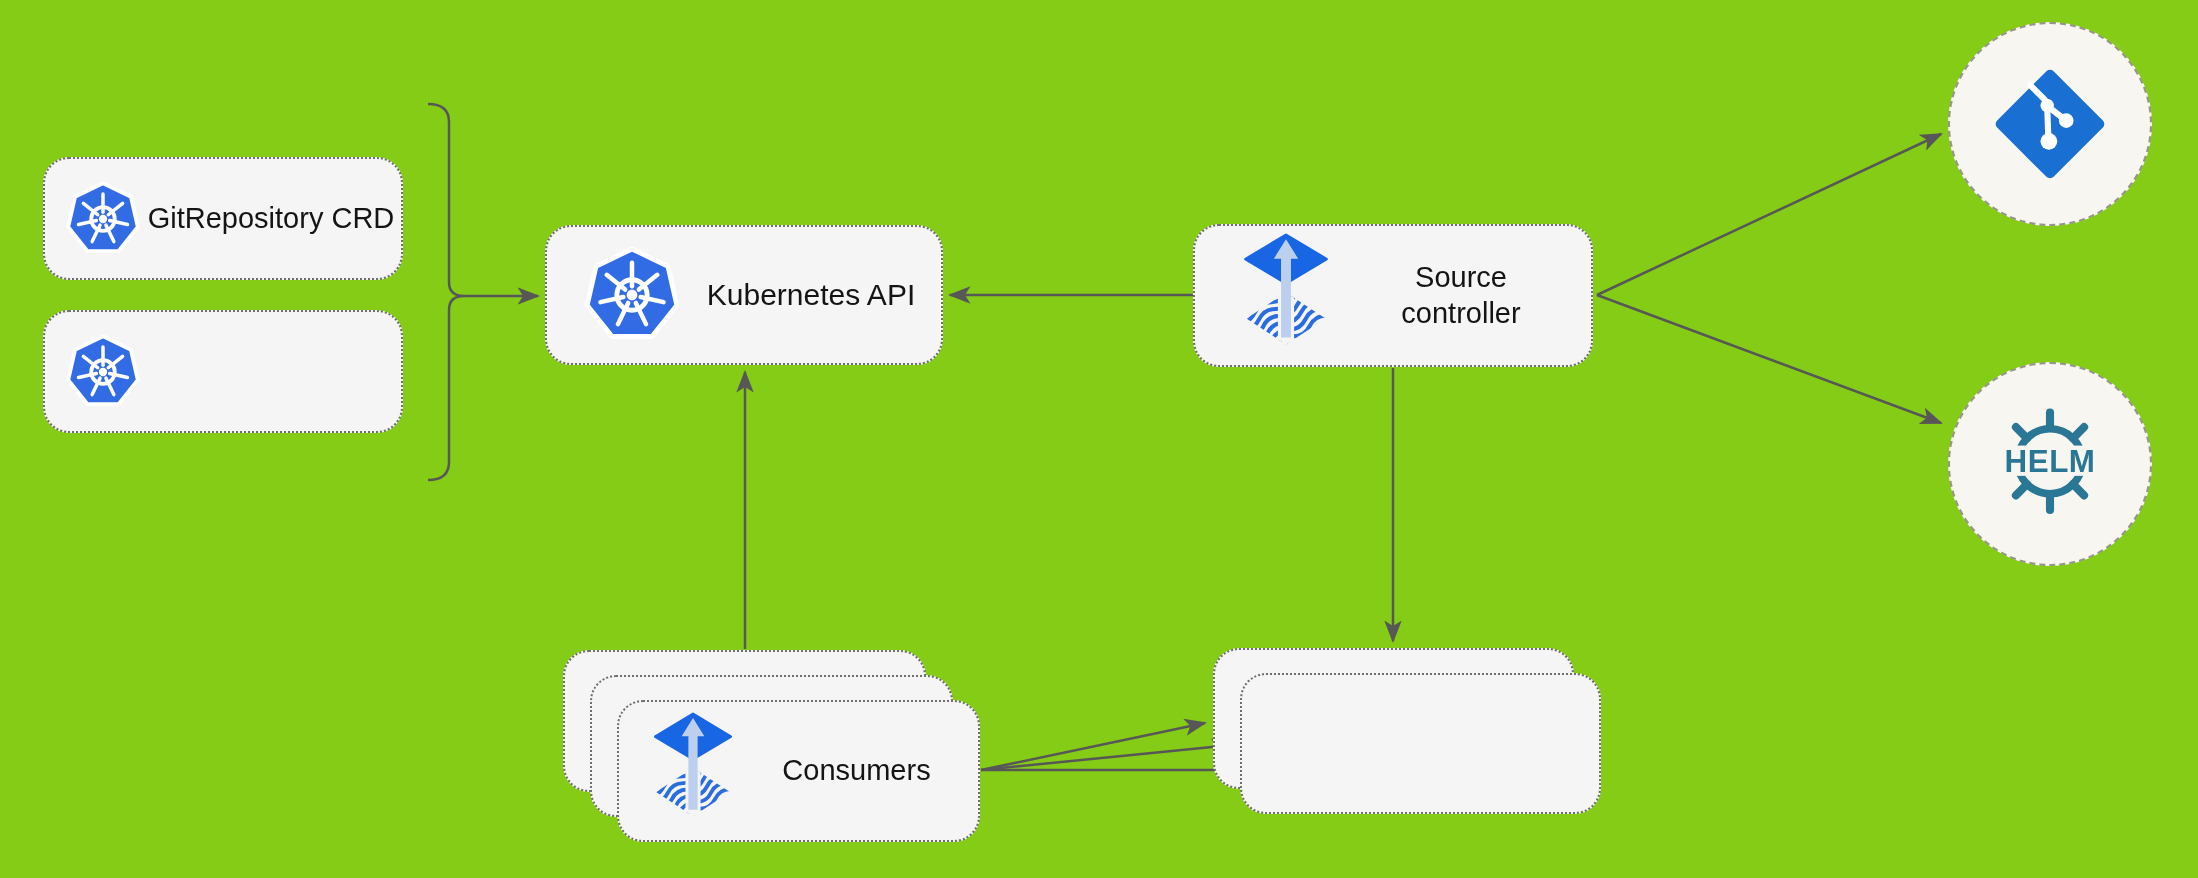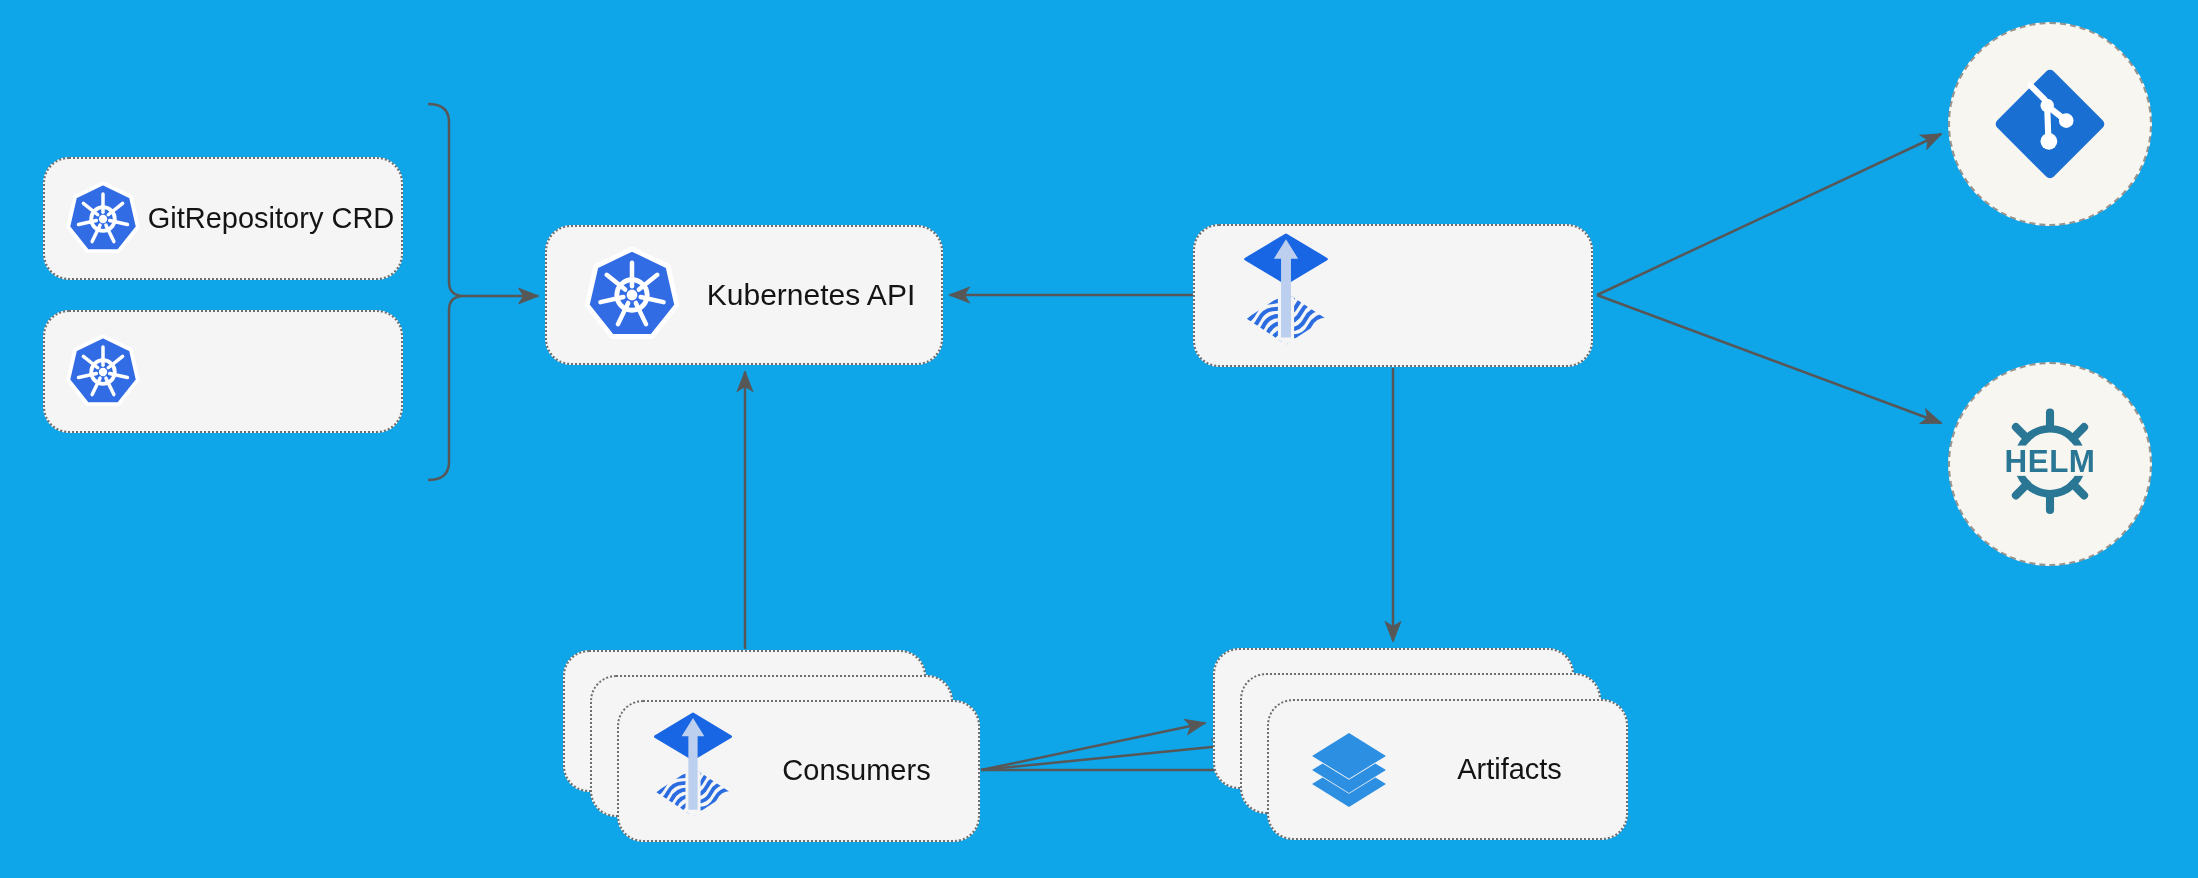--- a/index.html
+++ b/index.html
@@ -12,21 +12,21 @@
     --k8s-blue:#326CE5;
     --flux-blue:#1966E4;
     --flux-wave:#2B6DE0;
     --flux-arrow:#bccfef;
     --git-blue:#1a70d2;
     --helm-teal:#2A7695;
     --layers-blue:#2d8fe2;
   }
   html,body{margin:0;padding:0;background:#ffffff;}
   .canvas{
-    position:relative;width:2198px;height:878px;background:#0ea5e9;
+    position:relative;width:2198px;height:878px;background:#84cc16;
     overflow:hidden;font-family:"Liberation Sans","DejaVu Sans",sans-serif;
   }
   svg.edges{position:absolute;left:0;top:0;z-index:1;}
   .card{
     position:absolute;z-index:2;box-sizing:border-box;
     background:var(--node-fill);
     border:2.5px dotted var(--node-border);
     border-radius:26px;
     display:flex;align-items:center;
   }
@@ -161,39 +161,34 @@
     <svg class="ic" width="98" height="98">
         <use href="#sym-k8s"></use>
       </svg>
     <span class="label" style="font-size:30px;white-space:nowrap;text-align:center;">Kubernetes API</span>
   </div>
 
   <div class="card" style="left:1193px;top:224px;width:400px;height:143px;padding-left:46px;">
     <svg class="ic" width="90" height="126">
         <use href="#sym-flux"></use>
       </svg>
+    <span class="label" style="max-width:190px;margin:0 auto;">Source controller</span>
   </div>
 
   <div class="card" style="left:563px;top:650px;width:363px;height:142px;"></div>
   <div class="card" style="left:590px;top:675px;width:363px;height:142px;"></div>
   <div class="card" style="left:617px;top:700px;width:363px;height:142px;padding-left:32px;align-items:center;">
     <svg class="ic" width="84" height="118">
         <use href="#sym-flux"></use>
       </svg>
     <span class="label">Consumers</span>
   </div>
 
   <div class="card" style="left:1213px;top:648px;width:361px;height:141px;"></div>
   <div class="card" style="left:1240px;top:673px;width:361px;height:141px;"></div>
-  <div class="card" style="left:1267px;top:699px;width:361px;height:141px;padding-left:36px;">
-    <svg class="ic" width="88" height="88">
-        <use href="#sym-layers"></use>
-      </svg>
-    <span class="label">Artifacts</span>
-  </div>
 
   <div class="circle-node" style="left:1948px;top:22px;">
     <svg class="ic" width="112" height="112">
         <use href="#sym-git"></use>
       </svg>
   </div>
 
   <div class="circle-node" style="left:1948px;top:362px;">
     <svg class="ic" width="130" height="119">
         <use href="#sym-helm"></use>

